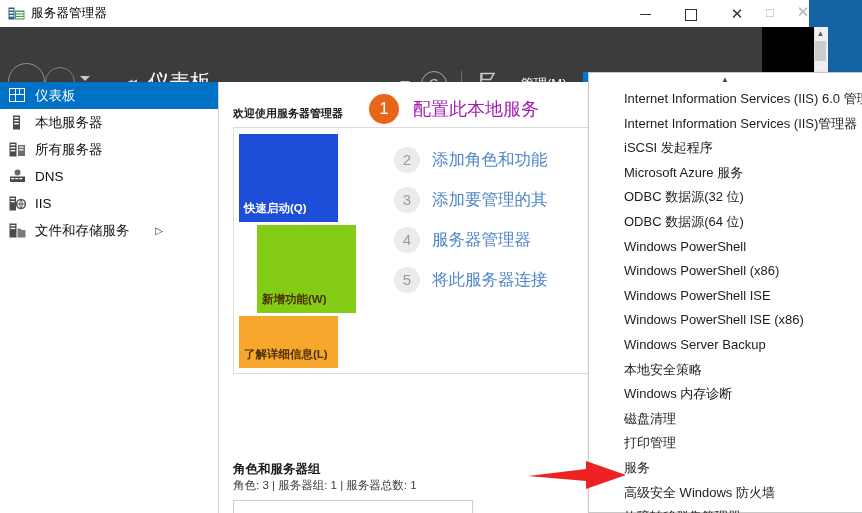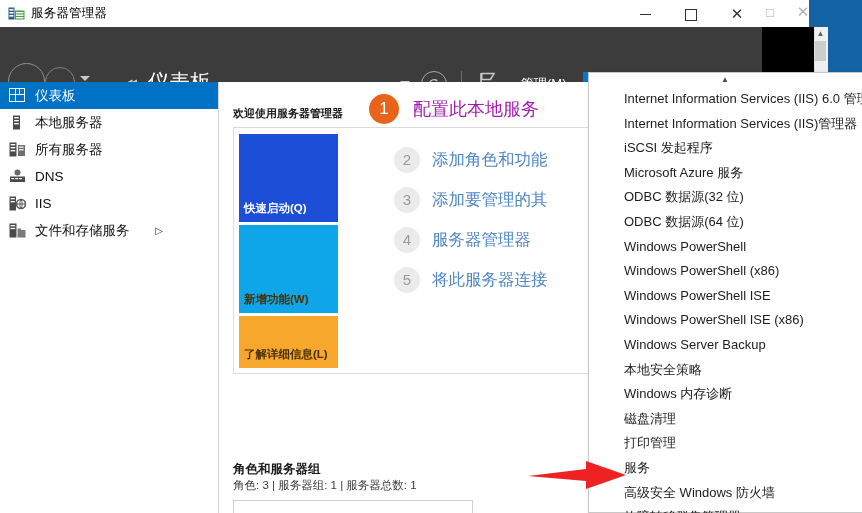--- a/index.html
+++ b/index.html
@@ -67,21 +67,21 @@
 
   
   #content{position:absolute;left:219px;top:82px;width:543px;height:431px;background:#ffffff;overflow:hidden;}
   #welcome-title{position:absolute;left:14px;top:24px;font-size:11px;font-weight:bold;color:#1a1a1a;}
   #welcome-panel{position:absolute;left:14px;top:45px;width:530px;height:247px;border:1px solid #dcdcdc;box-sizing:border-box;background:#ffffff;}
 
   #tilecol{position:absolute;left:20px;top:52px;width:99px;height:234px;}
   .tile{position:absolute;left:0;width:99px;box-sizing:border-box;}
   .tile-label{position:absolute;left:5px;bottom:6px;font-size:11.5px;font-weight:bold;color:#ffffff;white-space:nowrap;}
   #tile-quick{top:0;height:88px;background:#1d4ed8;}
-  #tile-new{top:91px;height:88px;background:#0ea5e9;}
+  #tile-new{top:91px;height:88px;background:#84cc16;margin-left:18px;}
   #tile-new .tile-label{color:#4a3000;}
   #tile-learn{top:182px;height:52px;background:#f7a72c;}
   #tile-learn .tile-label{color:#4a3000;}
 
   .step{position:absolute;display:flex;align-items:center;}
   .step-num{width:30px;height:30px;border-radius:50%;background:#ebebeb;color:#9a9a9a;font-size:17px;text-align:center;line-height:30px;flex:0 0 auto;}
   .step.primary .step-num{background:#e8641a;color:#ffffff;}
   .step-text{margin-left:14px;font-size:17px;color:#4f86c6;white-space:nowrap;}
   .step.primary .step-text{font-size:18px;color:#a21caf;}
   #step1{left:150px;top:12px;}

